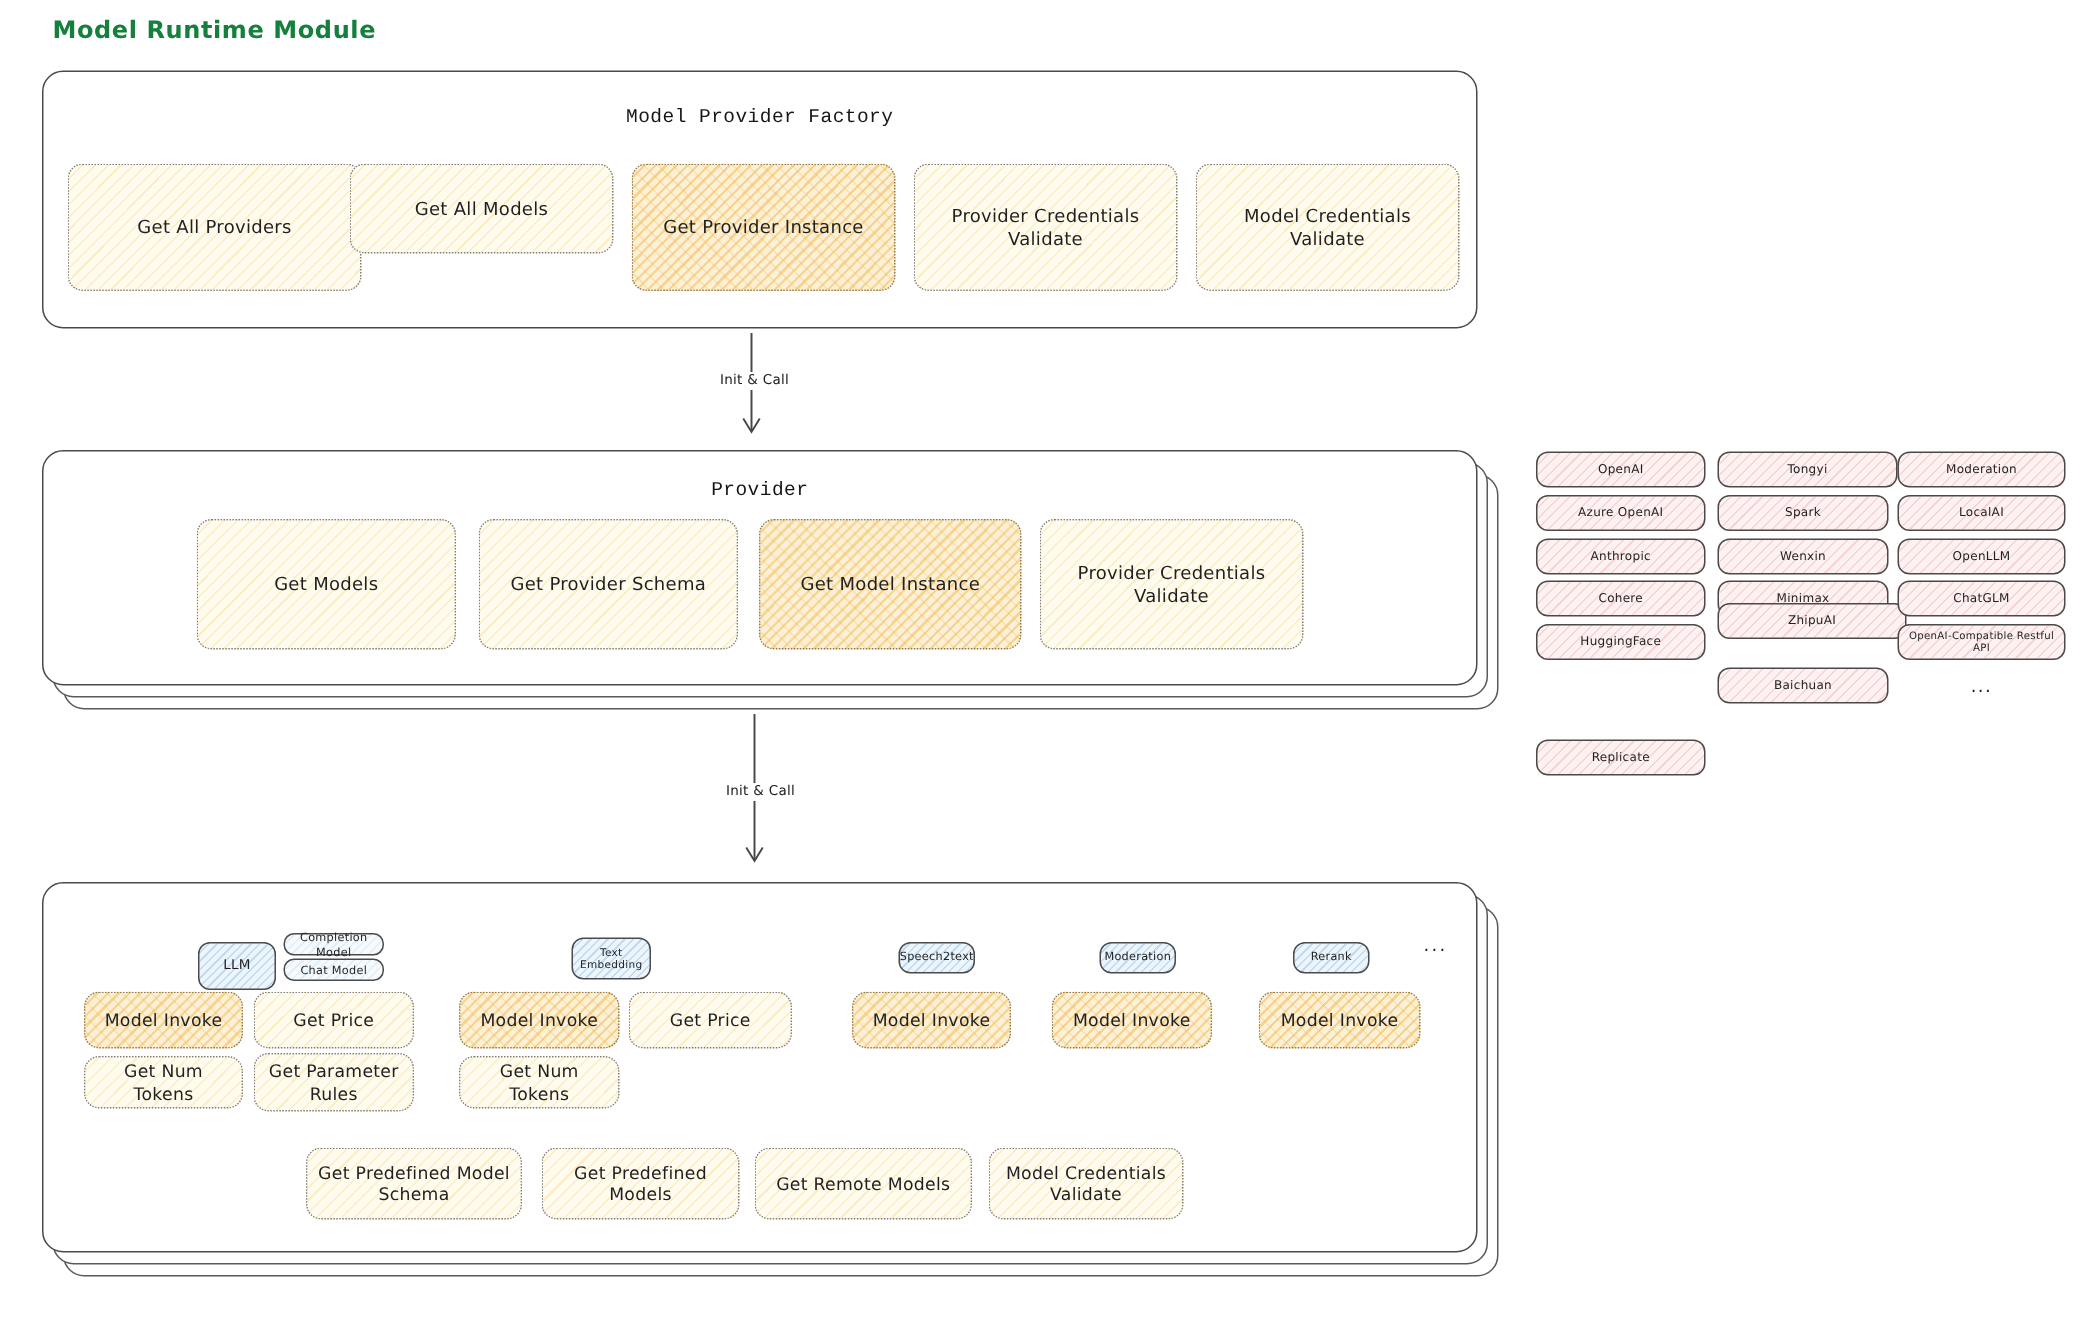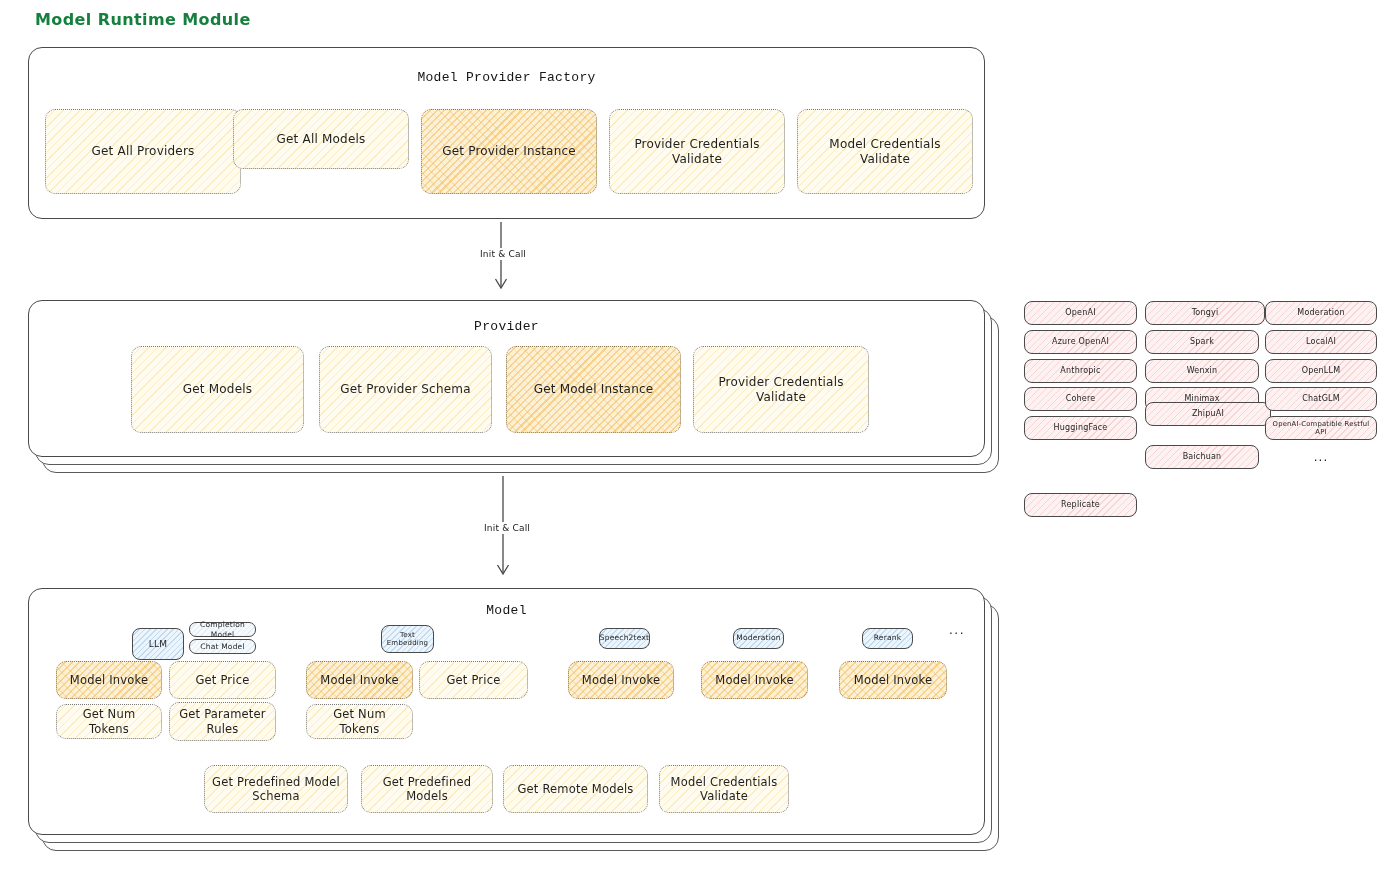--- a/index.html
+++ b/index.html
@@ -125,21 +125,20 @@
 
   <svg class="arrow" style="left:495px;top:476px;" width="16" height="106" viewBox="0 0 16 106">
     <line x1="8" y1="0" x2="8" y2="97" stroke="#474747" stroke-width="1.3"></line>
     <path d="M2.5 89 L8 98 L13.5 89" fill="none" stroke="#474747" stroke-width="1.3"></path>
   </svg>
   <div class="arrow-label" style="left:472px;top:522px;width:66px;">Init &amp; Call</div>
 
   <div class="card-layer" style="left:42px;top:604px;width:957px;height:247px;"></div>
   <div class="card-layer" style="left:35px;top:596px;width:957px;height:247px;"></div>
   <section class="card" style="left:28px;top:588px;width:957px;height:247px;">
-    <div class="card-title" style="top:14px;">Model</div>
     <div id="model-groups">
         <div class="node n-blue" style="left: 103px; top: 39px; width: 52px; height: 32px; font-size: 9px;">LLM</div>
         <div class="node n-sub" style="left: 160px; top: 33px; width: 67px; height: 15px;">Completion Model</div>
         <div class="node n-sub" style="left: 160px; top: 50px; width: 67px; height: 15px;">Chat Model</div>
         <div class="node n-hl" style="left: 27px; top: 72px; width: 106px; height: 38px; font-size: 11.5px;">Model Invoke</div>
         <div class="node n-yellow" style="left: 140px; top: 72px; width: 107px; height: 38px; font-size: 11.5px;">Get Price</div>
         <div class="node n-yellow" style="left: 27px; top: 115px; width: 106px; height: 35px; font-size: 11.5px;">Get Num Tokens</div>
         <div class="node n-yellow" style="left: 140px; top: 113px; width: 107px; height: 39px; font-size: 11.5px;">Get Parameter Rules</div>
         <div class="node n-blue" style="left: 352px; top: 36px; width: 53px; height: 28px; font-size: 7px;">Text Embedding</div>
         <div class="node n-hl" style="left: 277px; top: 72px; width: 107px; height: 38px; font-size: 11.5px;">Model Invoke</div>

